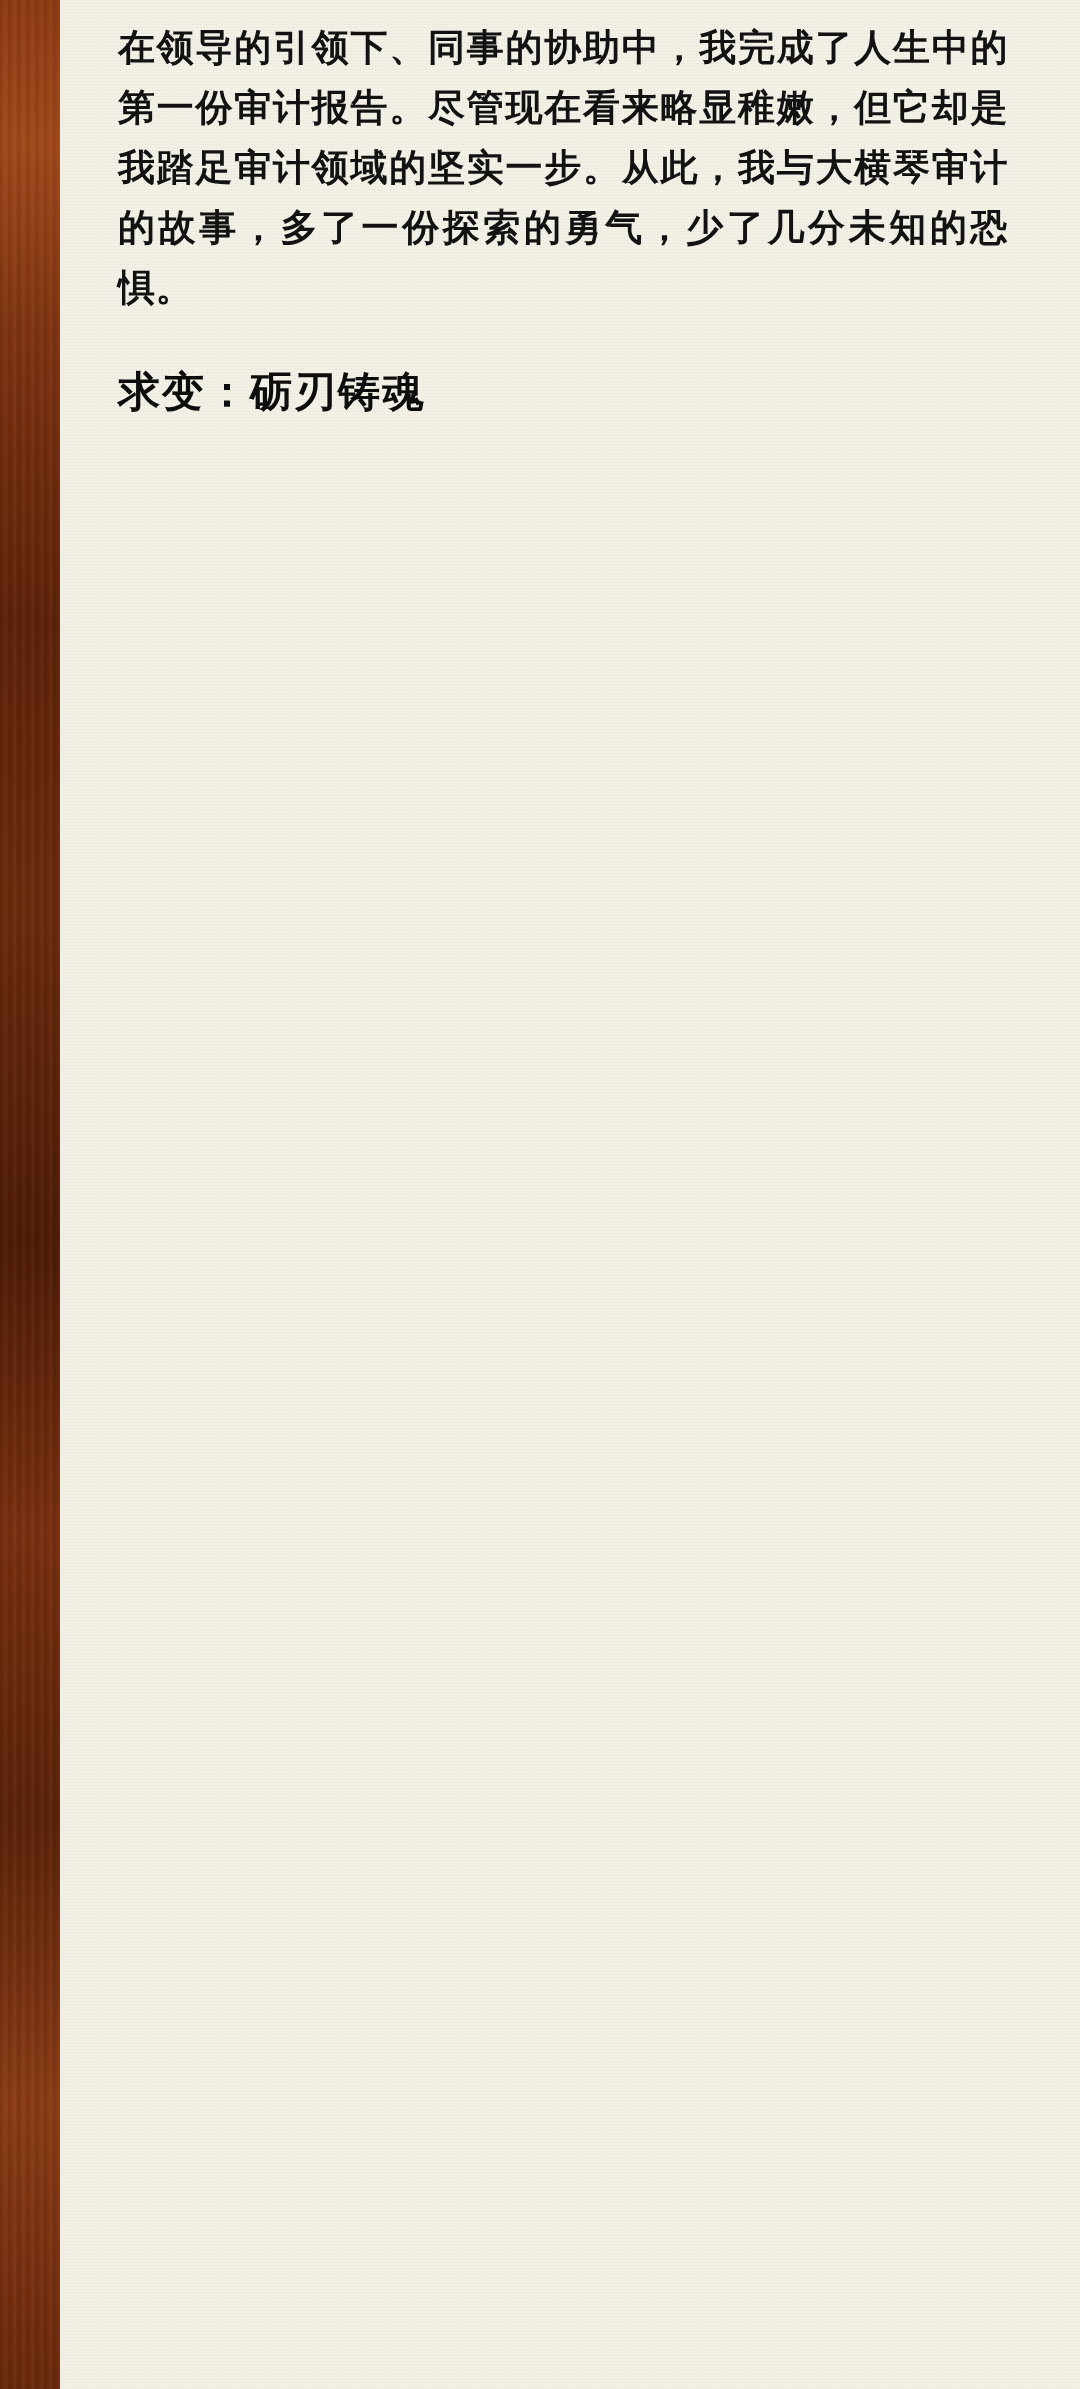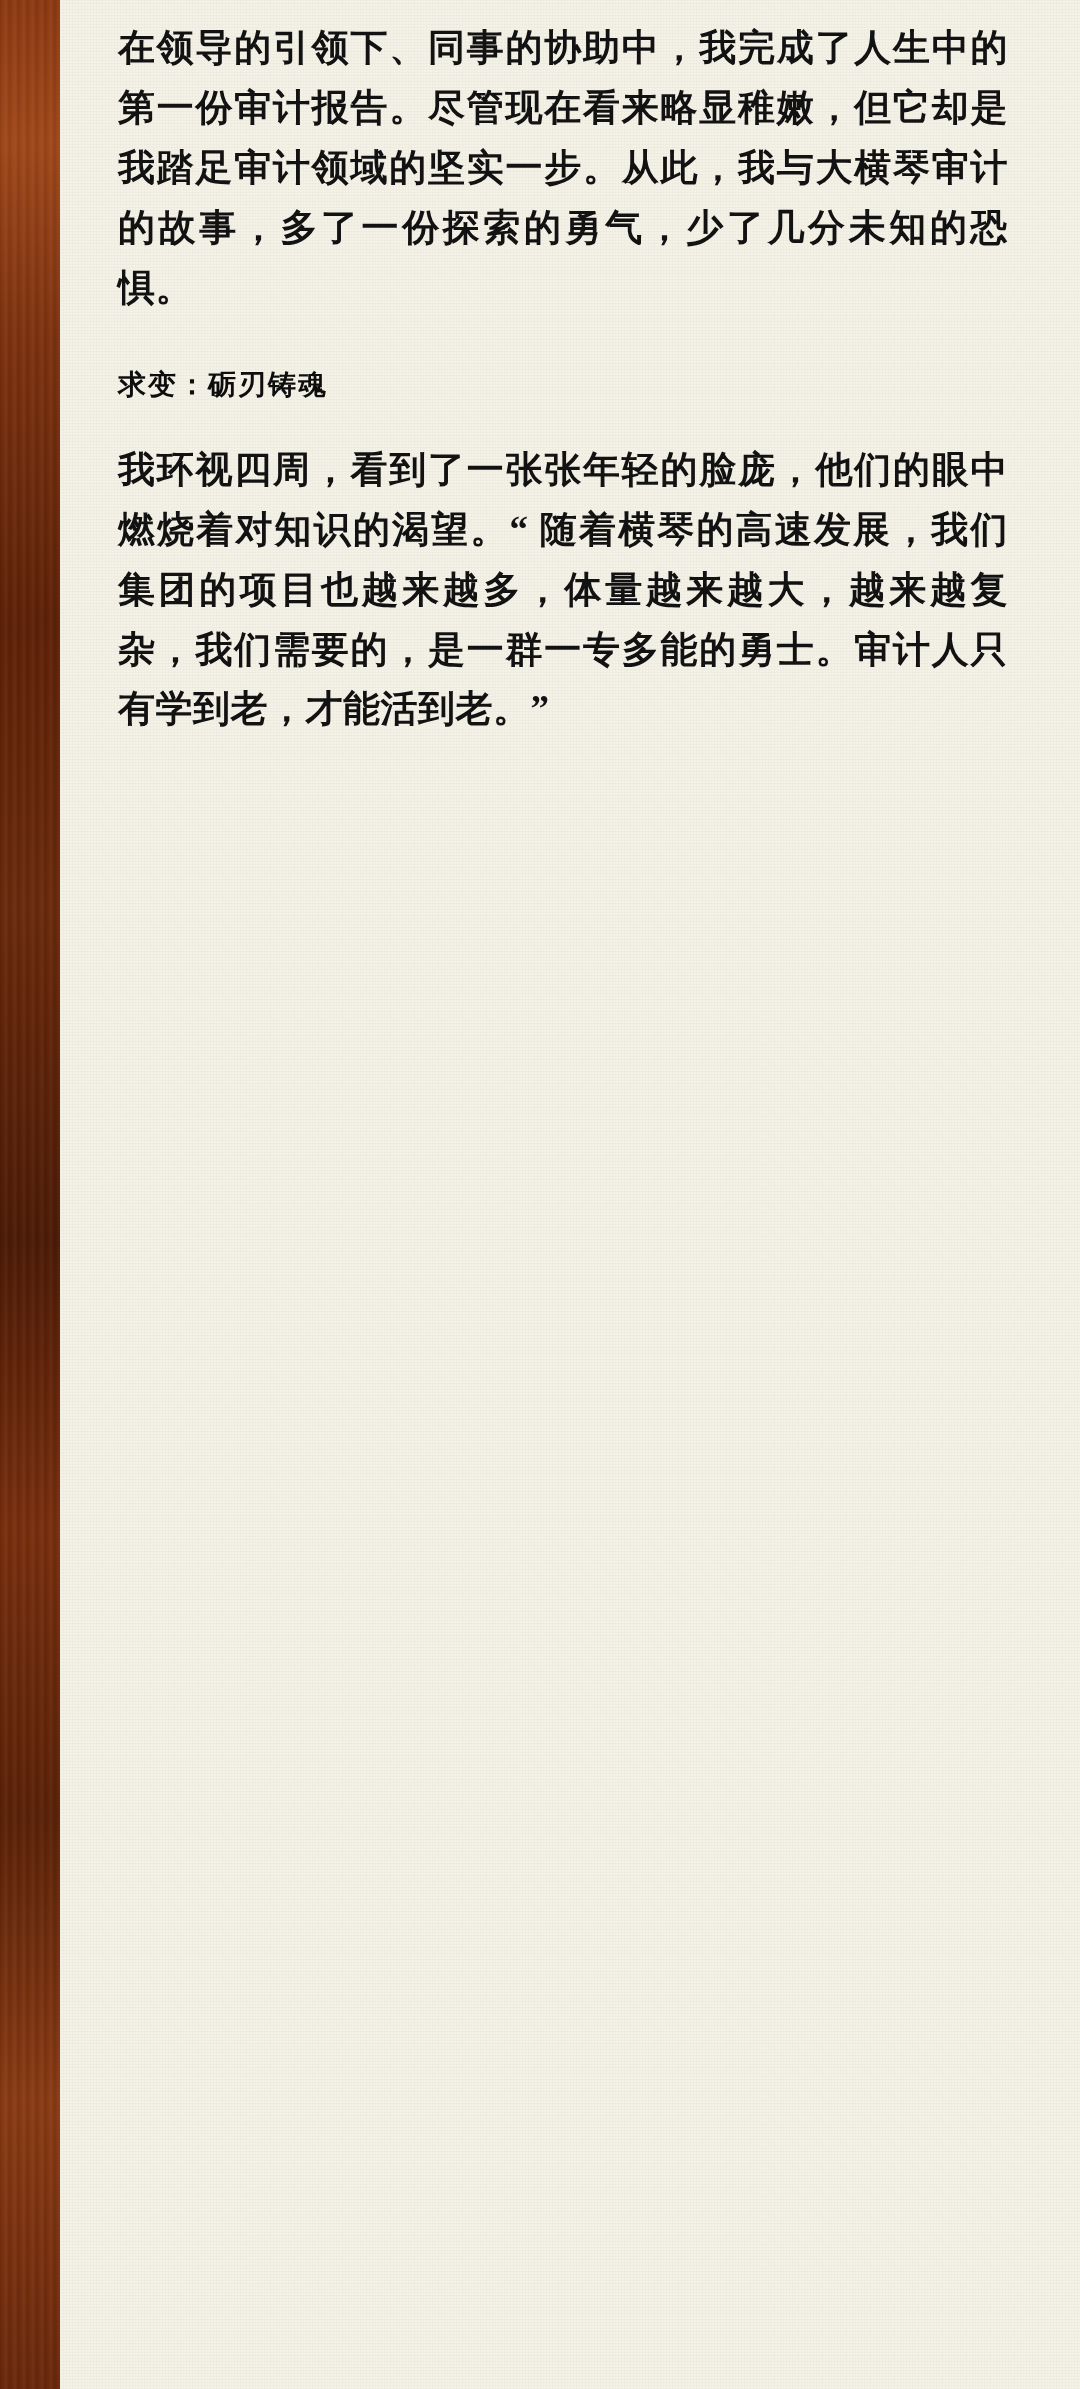--- a/index.html
+++ b/index.html
@@ -83,41 +83,40 @@
     color: #121212;
     text-align: justify;
     text-justify: inter-character;
     letter-spacing: 0.5px;
     font-family: "Liberation Serif", "DejaVu Serif", serif;
     font-weight: 600;
   }
 
   h2.heading {
     margin: 8px 0 34px 0;
-    font-size: 28px;
+    font-size: 42px;
     line-height: 1.5;
     color: #0d0d0d;
     font-weight: 700;
     letter-spacing: 2px;
-    font-family: Liberation Sans, sans-serif;
+    font-family: Liberation Mono, monospace;
   }
 </style>
 </head>
 <body>
 
 <div class="page">
   <div class="frame-texture"></div>
 
   <div class="paper">
     <div class="content">
 
       <p class="para">在领导的引领下、同事的协助中，我完成了人生中的第一份审计报告。尽管现在看来略显稚嫩，但它却是我踏足审计领域的坚实一步。从此，我与大横琴审计的故事，多了一份探索的勇气，少了几分未知的恐惧。</p>
 
 
       <h2 class="heading">求变：砺刃铸魂</h2>
 
 
 
-      <p class="para">我环视四周，看到了一张张年轻的脸庞，他们的眼中燃烧着对知识的渴望。“ 随着横琴的高速发展，我们集团的项目也越来越多，体量越来越大，越来越复杂，我们需要的，是一群一专多能的勇士。审计人只有学到老，才能活到老。”</p>
 
     </div>
   </div>
 </div>
 
 </body></html>

